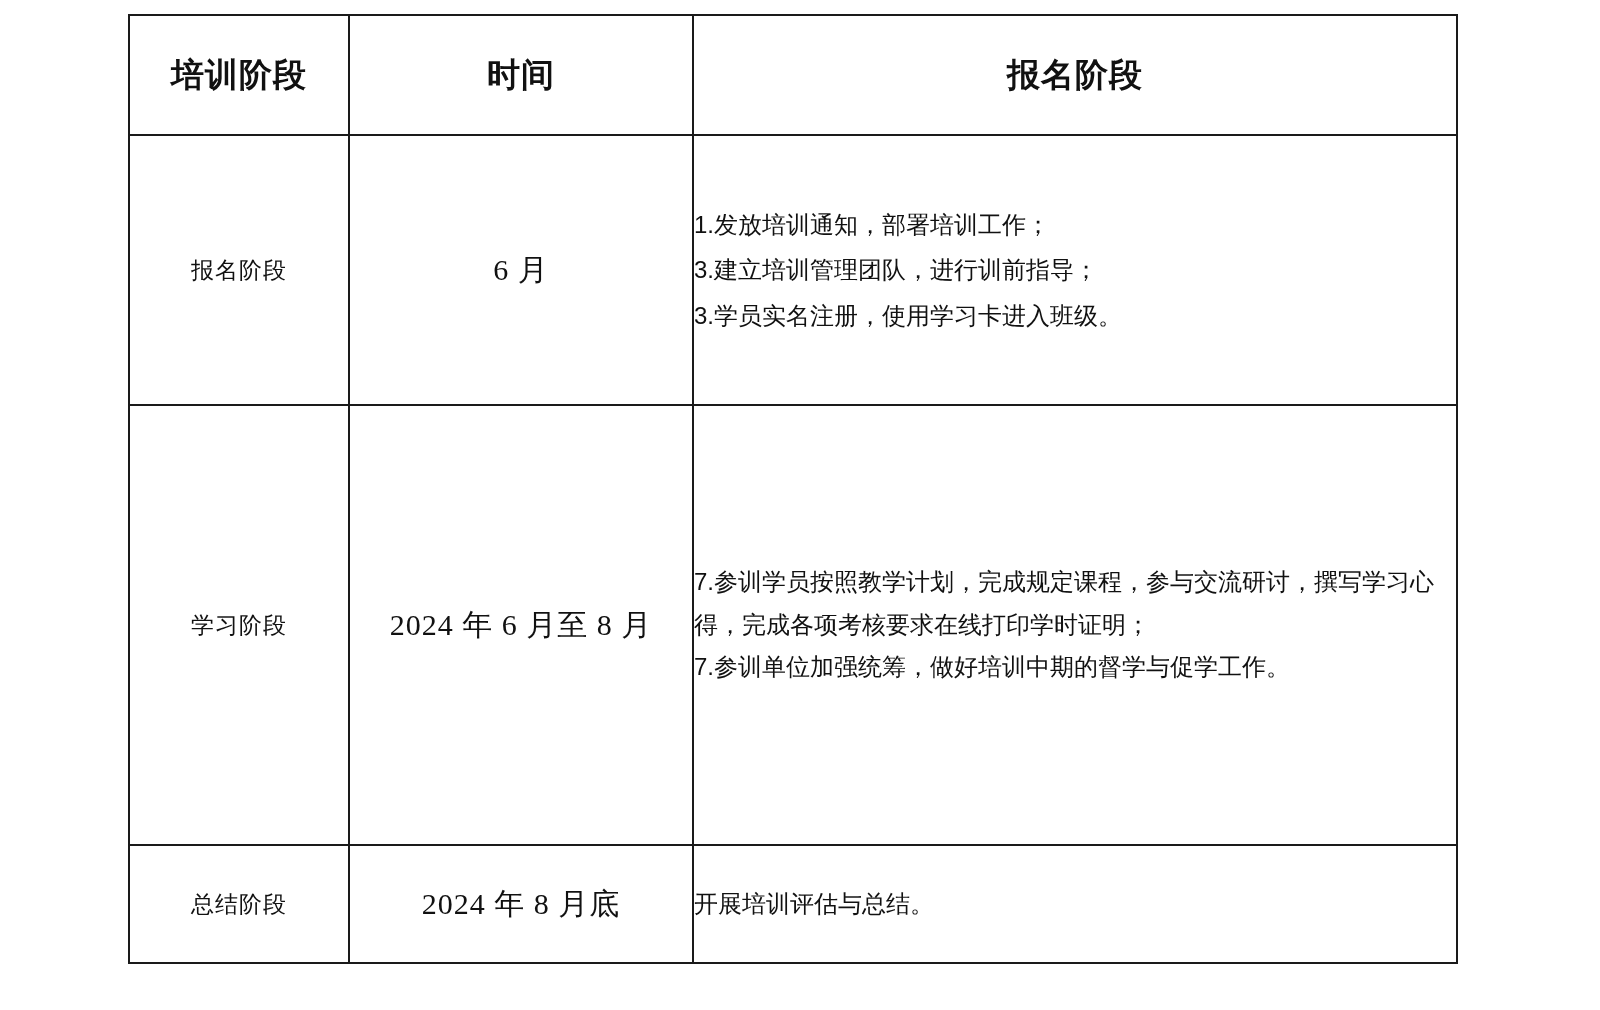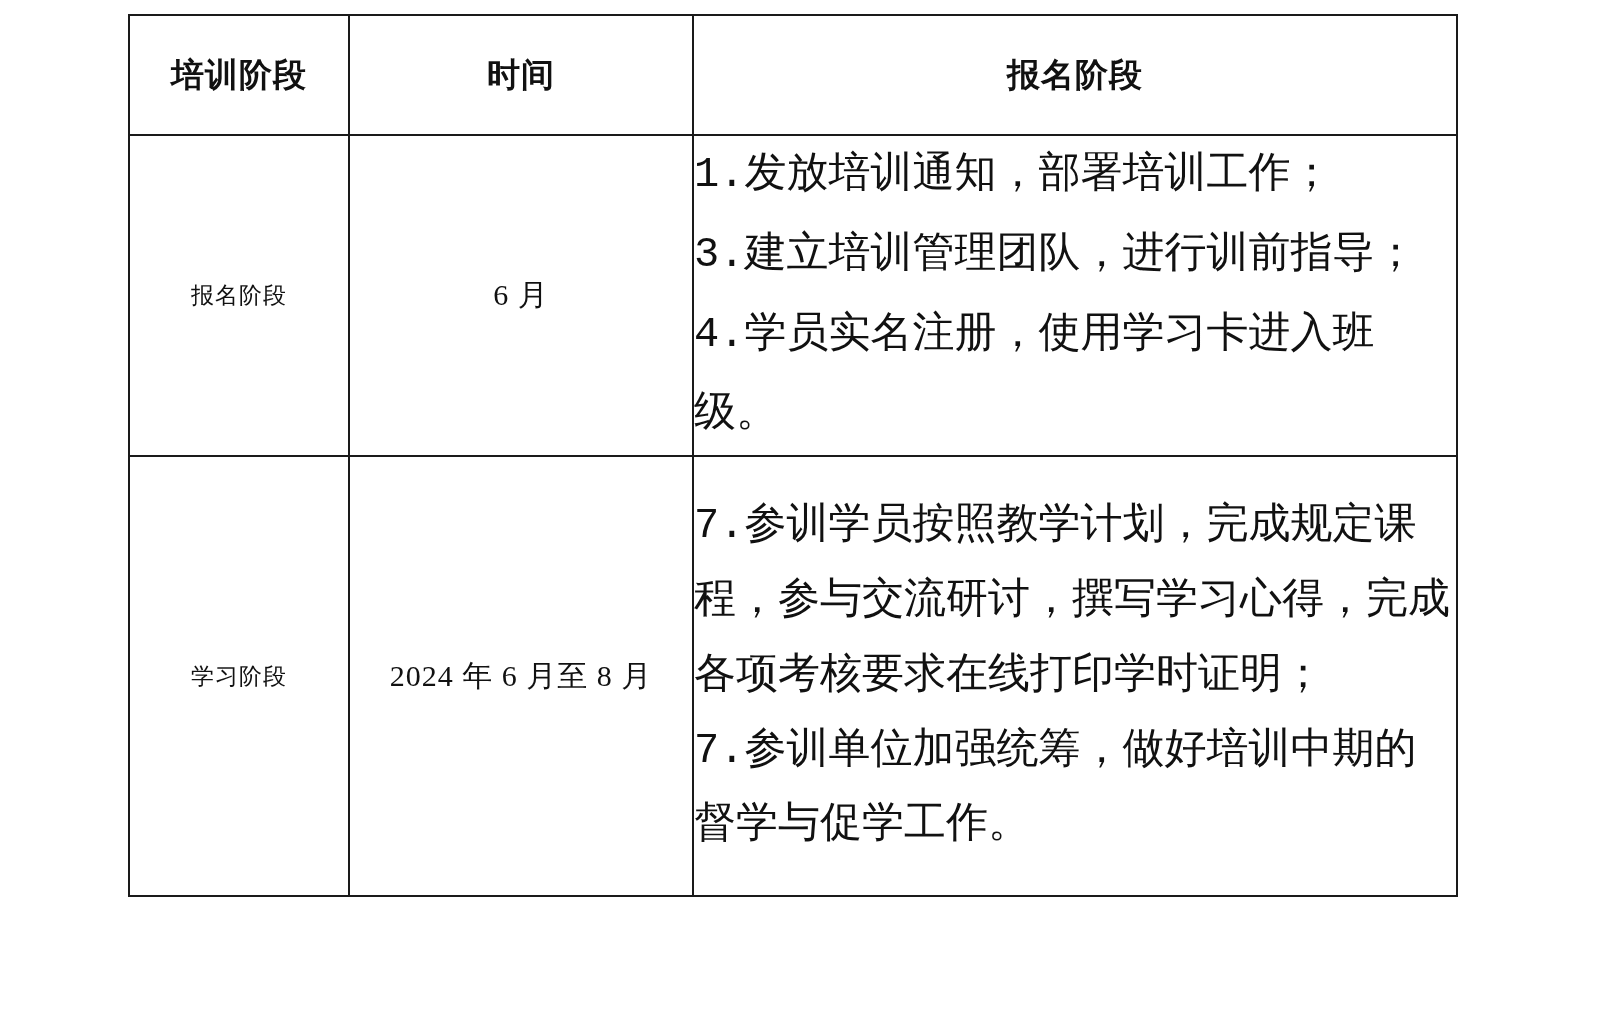--- a/index.html
+++ b/index.html
@@ -59,24 +59,24 @@
     font-family: "Liberation Sans", "DejaVu Sans", sans-serif;
   }
   .time-cell {
     text-align: center;
     font-size: 30px;
     letter-spacing: 1px;
     font-family: Liberation Serif, serif;
   }
   .content-cell {
     text-align: left;
-    font-size: 42px;
+    font-size: 24px;
     padding: 18px 6px 18px 10px;
     line-height: 1.78;
-    font-family: Liberation Mono, monospace;
+    font-family: Liberation Sans, sans-serif;
   }
   .content-cell .line {
     display: block;
     white-space: normal;
   }
   .row-signup .content-cell { height: 268px; }
   .row-study  .content-cell { height: 438px; }
   .row-summary .content-cell { height: 100px; padding-top: 8px; padding-bottom: 8px; }
   .row-summary .stage-cell,
   .row-summary .time-cell { height: 100px; }
@@ -101,27 +101,34 @@
           <th class="hdr-cell">报名阶段</th>
         </tr>
       </thead>
       <tbody>
         <tr class="row-signup">
           <td class="stage-cell">报名阶段</td>
           <td class="time-cell">6 月</td>
           <td class="content-cell tight">
             <span class="line">1.发放培训通知，部署培训工作；</span>
             <span class="line">3.建立培训管理团队，进行训前指导；</span>
-            <span class="line">4.学员实名注册，使用学习卡进入班级。</span>
+            <span class="line">3.学员实名注册，使用学习卡进入班级。</span>
           </td>
         </tr>
         <tr class="row-study">
           <td class="stage-cell">学习阶段</td>
           <td class="time-cell">2024 年 6 月至 8 月</td>
           <td class="content-cell">
             <span class="line">7.参训学员按照教学计划，完成规定课程，参与交流研讨，撰写学习心得，完成各项考核要求在线打印学时证明；</span>
             <span class="line">7.参训单位加强统筹，做好培训中期的督学与促学工作。</span>
           </td>
         </tr>
+        <tr class="row-summary">
+          <td class="stage-cell">总结阶段</td>
+          <td class="time-cell">2024 年 8 月底</td>
+          <td class="content-cell">
+            <span class="line">开展培训评估与总结。</span>
+          </td>
+        </tr>
       </tbody>
     </table>
   </div>
 </div>
 
 </body></html>

